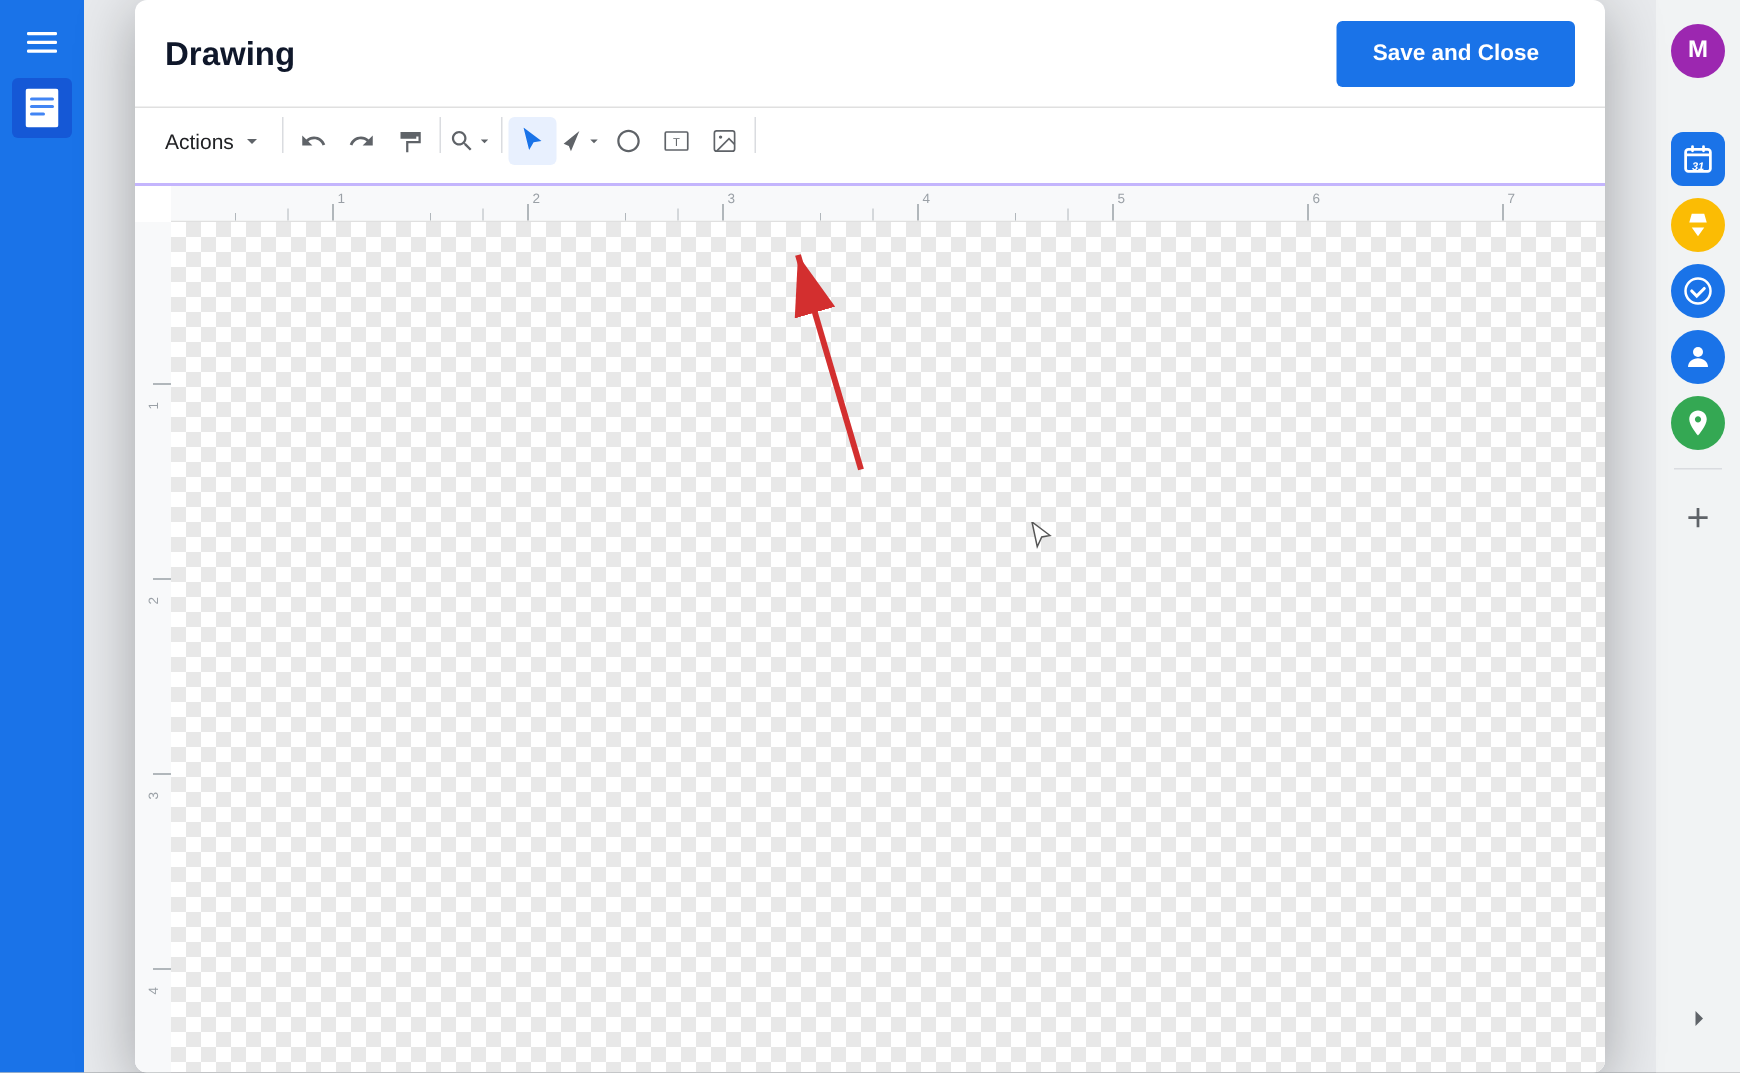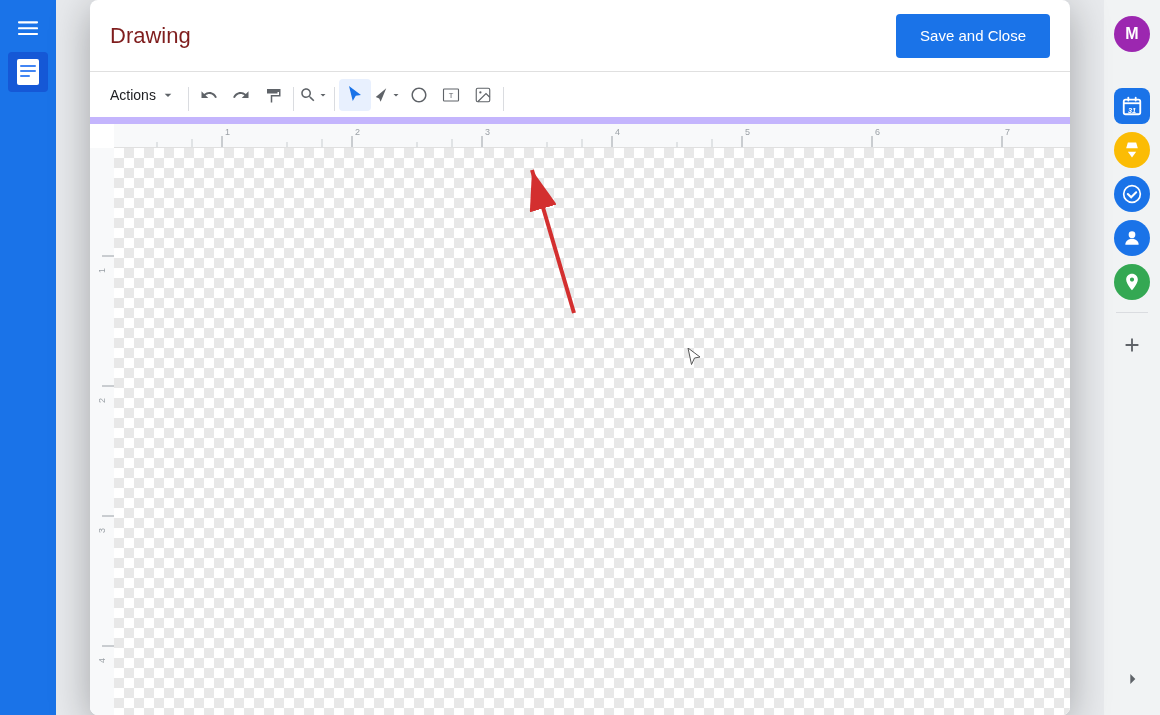--- a/index.html
+++ b/index.html
@@ -122,41 +122,41 @@
       display: flex;
       align-items: center;
       justify-content: space-between;
       padding: 12px 20px;
       border-bottom: 1px solid #e0e0e0;
       height: 72px;
       flex-shrink: 0;
     }
     .modal-title {
       font-size: 22px;
-      font-weight: 400;
-      color: #7f1d1d;
+      font-weight: 700;
+      color: #0f172a;
     }
     .save-close-btn {
       background: #1a73e8;
       color: white;
       border: none;
       border-radius: 4px;
       padding: 10px 24px;
       font-size: 15px;
-      font-weight: 400;
+      font-weight: 700;
       cursor: pointer;
       height: 44px;
     }
 
     
     .toolbar {
       display: flex;
-      align-items: flex-end;
+      align-items: flex-start;
       padding: 6px 12px;
-      border-bottom: 7px solid #c4b5fd;
+      border-bottom: 2px solid #c4b5fd;
       height: 52px;
       flex-shrink: 0;
       gap: 0;
     }
     .toolbar-btn {
       display: flex;
       align-items: center;
       justify-content: center;
       width: 32px;
       height: 32px;

